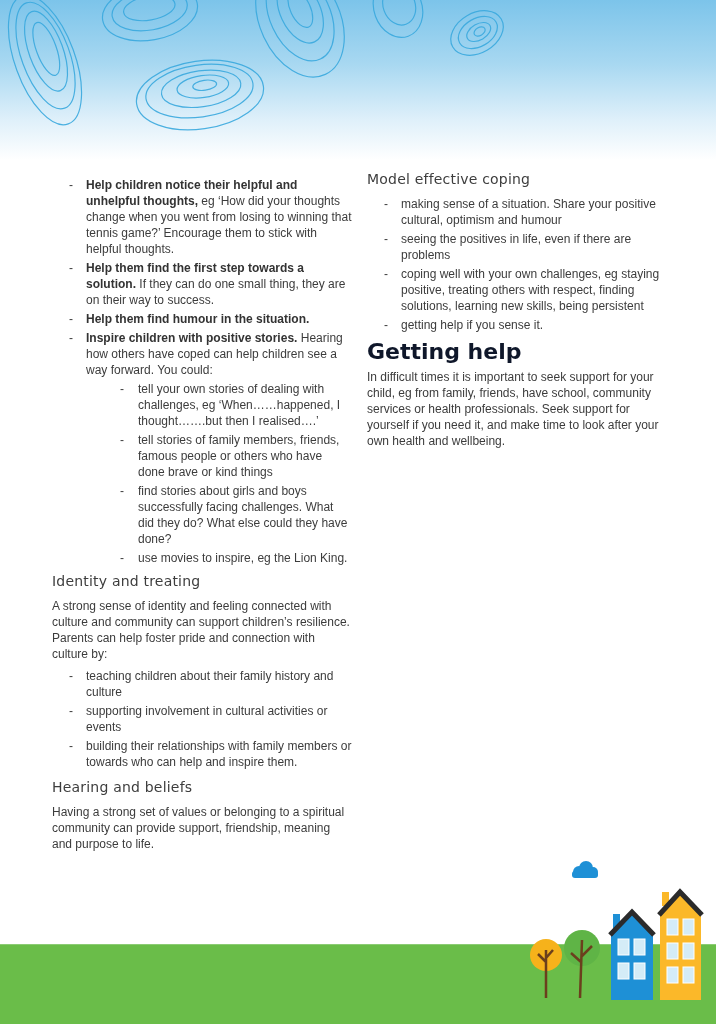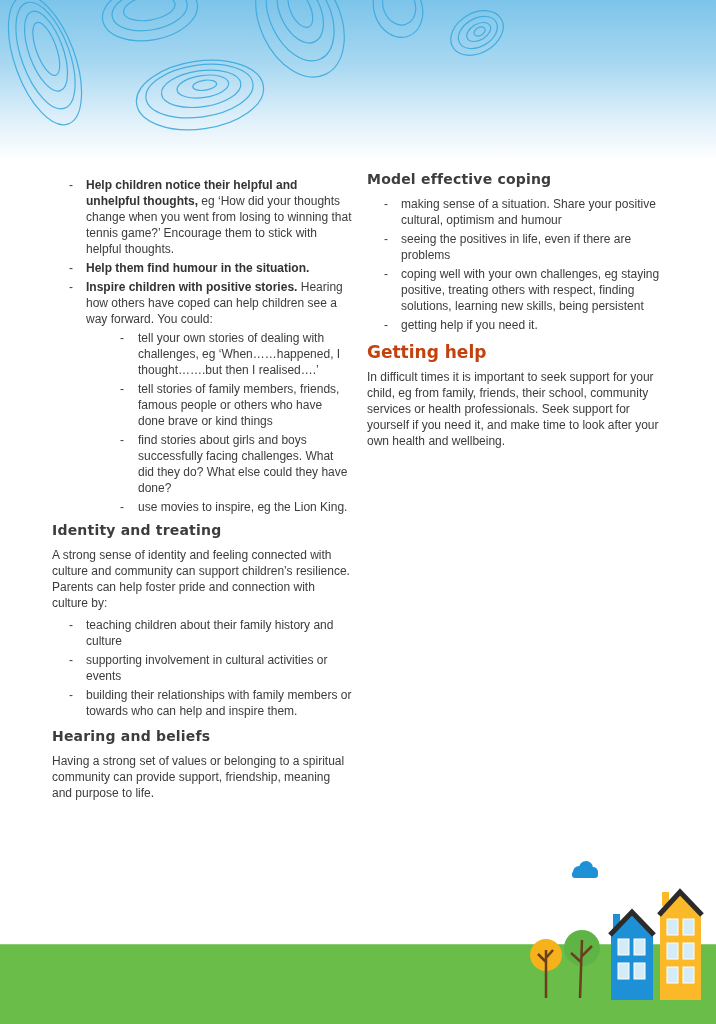--- a/index.html
+++ b/index.html
@@ -11,26 +11,26 @@
   }
   .sky {
     position: absolute; left: 0; top: 0; width: 716px; height: 160px;
     background: linear-gradient(to bottom, #7cc4ea 0%, #a8d8f1 40%, #dff0fa 75%, #ffffff 100%);
   }
   .sky svg { position: absolute; left: 0; top: 0; }
   .col { position: absolute; font-size: 12px; line-height: 16px; }
   .col-left { left: 52px; top: 164px; width: 300px; margin-top: 13px; }
   .col-right { left: 367px; top: 170px; width: 295px; }
   h2.sec {
-    font-family: "DejaVu Sans", sans-serif; font-weight: bold; font-size: 14px;
+    font-family: "DejaVu Sans", sans-serif; font-weight: normal; font-size: 14px;
     color: #3d3d3d; margin: 0 0 8px 0; line-height: 18px; letter-spacing: 0.2px;
   }
   h2.big {
-    font-family: "DejaVu Sans", sans-serif; font-weight: bold; font-size: 17px;
-    color: #c2410c; margin: 12px 0 4px 0; line-height: 26px;
+    font-family: "DejaVu Sans", sans-serif; font-weight: bold; font-size: 22px;
+    color: #0f172a; margin: 12px 0 4px 0; line-height: 26px;
   }
   p { margin: 0 0 6px 0; }
   ul.dash { list-style: none; margin: 0 0 2px 0; padding: 0; }
   ul.dash > li { position: relative; padding-left: 34px; margin-bottom: 3px; }
   ul.dash > li::before { content: "-"; position: absolute; left: 17px; top: 0; }
   .col-left > ul.dash > li { padding-left: 34px; }
   ul.sub { list-style: none; margin: 3px 0 0 0; padding: 0; }
   ul.sub > li { position: relative; padding-left: 52px; margin-bottom: 3px; }
   ul.sub > li::before { content: "-"; position: absolute; left: 34px; top: 0; }
   b { font-weight: bold; color: #333; }
@@ -80,20 +80,21 @@
         <ellipse cx="2" cy="0" rx="13" ry="8"></ellipse>
           <ellipse cx="3" cy="0" rx="6" ry="4"></ellipse>
       </g>
     </g>
   </svg>
 </div>
 
 <div class="col col-left">
   <ul class="dash">
     <li><b>Help children notice their helpful and unhelpful thoughts,</b><span> eg ‘How did your thoughts change when you went from losing to winning that tennis game?’  Encourage them to stick with helpful thoughts.</span></li>
+    <li><b>Help them find the first step towards a solution.</b><span>  If they can do one small thing, they are on their way to success.</span></li>
     <li><b>Help them find humour in the situation.</b><span></span></li>
     <li><b>Inspire children with positive stories.</b><span>  Hearing how others have coped can help children see a way forward.  You could:</span>
       <ul class="sub">
         <li>tell your own stories of dealing with challenges, eg ‘When……happened, I thought…….but then I realised….’</li>
         <li>tell stories of family members, friends, famous people or others who have done brave or kind things</li>
         <li>find stories about girls and boys successfully facing challenges.  What did they do?  What else could they have done?</li>
         <li>use movies to inspire, eg the Lion King.</li>
       </ul>
     </li>
   </ul>
@@ -109,24 +110,24 @@
   <h2 class="sec" style="margin-top:8px">Hearing and beliefs</h2>
   <p>Having a strong set of values or belonging to a spiritual community can provide support, friendship, meaning and purpose to life.</p>
 </div>
 
 <div class="col col-right">
   <h2 class="sec">Model effective coping</h2>
   <ul class="dash">
     <li>making sense of a situation.  Share your positive cultural, optimism and humour</li>
     <li>seeing the positives in life, even if there are problems</li>
     <li>coping well with your own challenges, eg staying positive, treating others with respect, finding solutions, learning new skills, being persistent</li>
-    <li>getting help if you need it.</li>
+    <li>getting help if you sense it.</li>
   </ul>
   <h2 class="big" style="margin-top:6px">Getting help</h2>
-  <p>In difficult times it is important to seek support for your child, eg from family, friends, their school, community services or health professionals.  Seek support for yourself if you need it, and make time to look after your own health and wellbeing.</p>
+  <p>In difficult times it is important to seek support for your child, eg from family, friends, have school, community services or health professionals.  Seek support for yourself if you need it, and make time to look after your own health and wellbeing.</p>
 </div>
 
 <div class="ground"></div>
 
 <svg class="scene" width="200" height="174" viewBox="0 0 200 174">
 
   <g fill="#1e90d6">
     <circle cx="63" cy="22" r="6"></circle>
       <circle cx="70" cy="18" r="7"></circle>
       <circle cx="77" cy="22" r="5"></circle>

